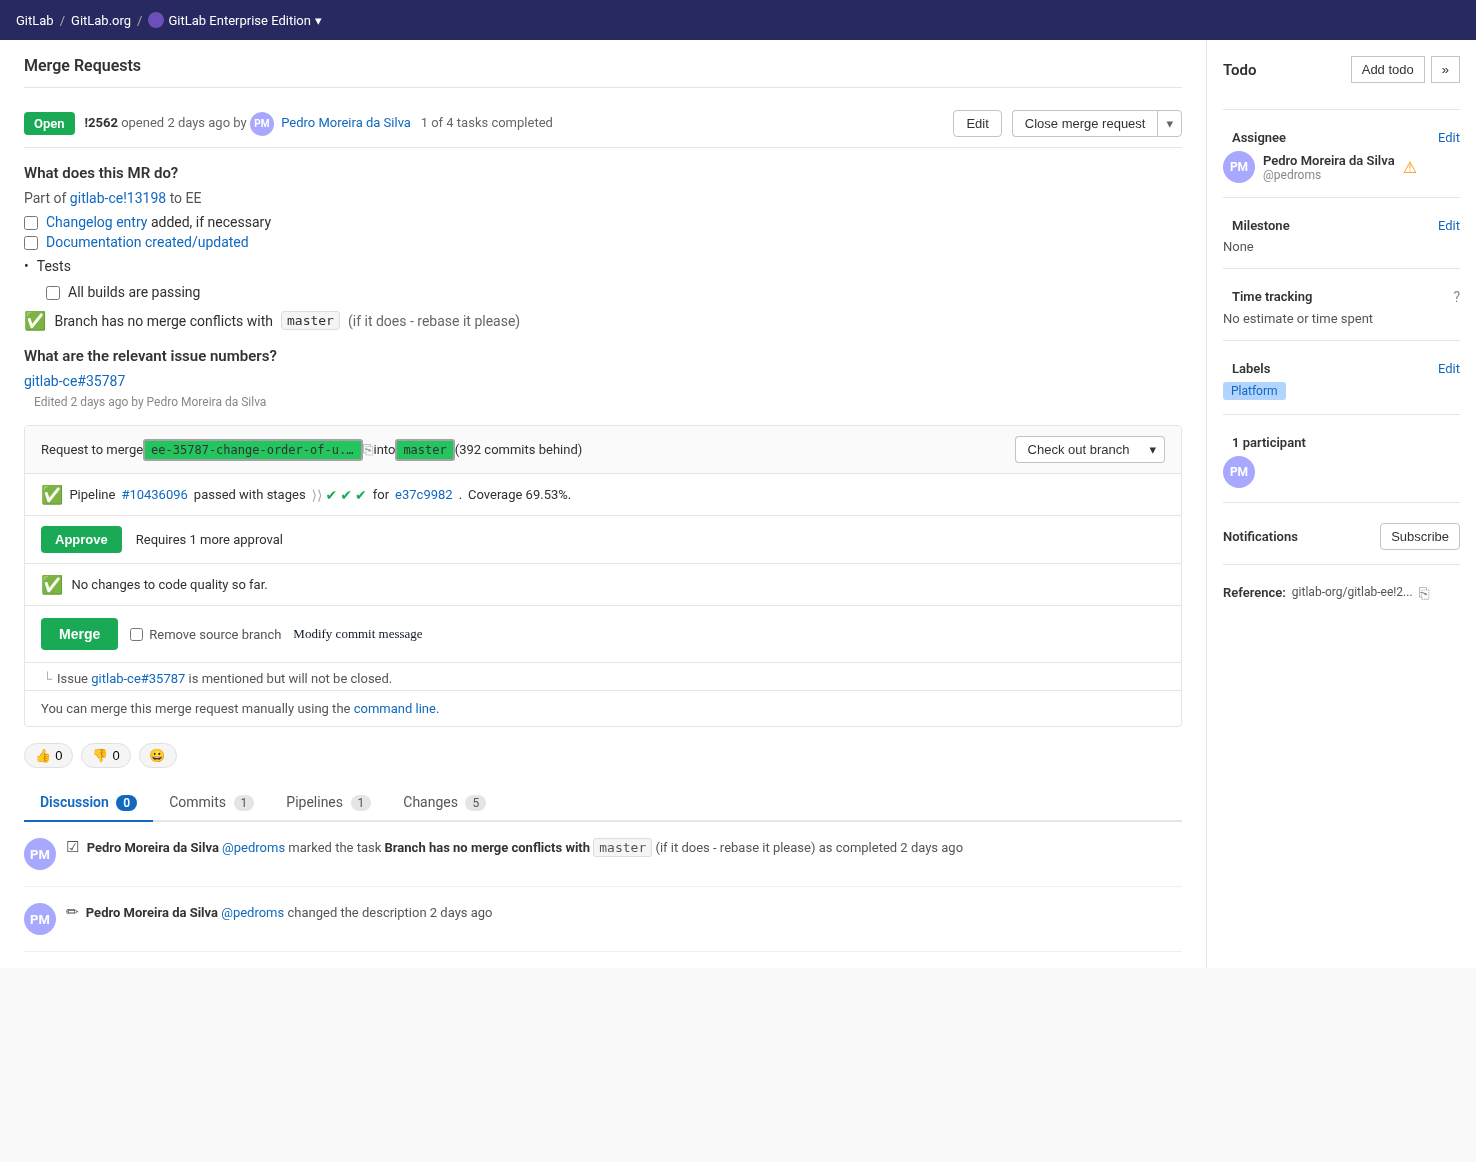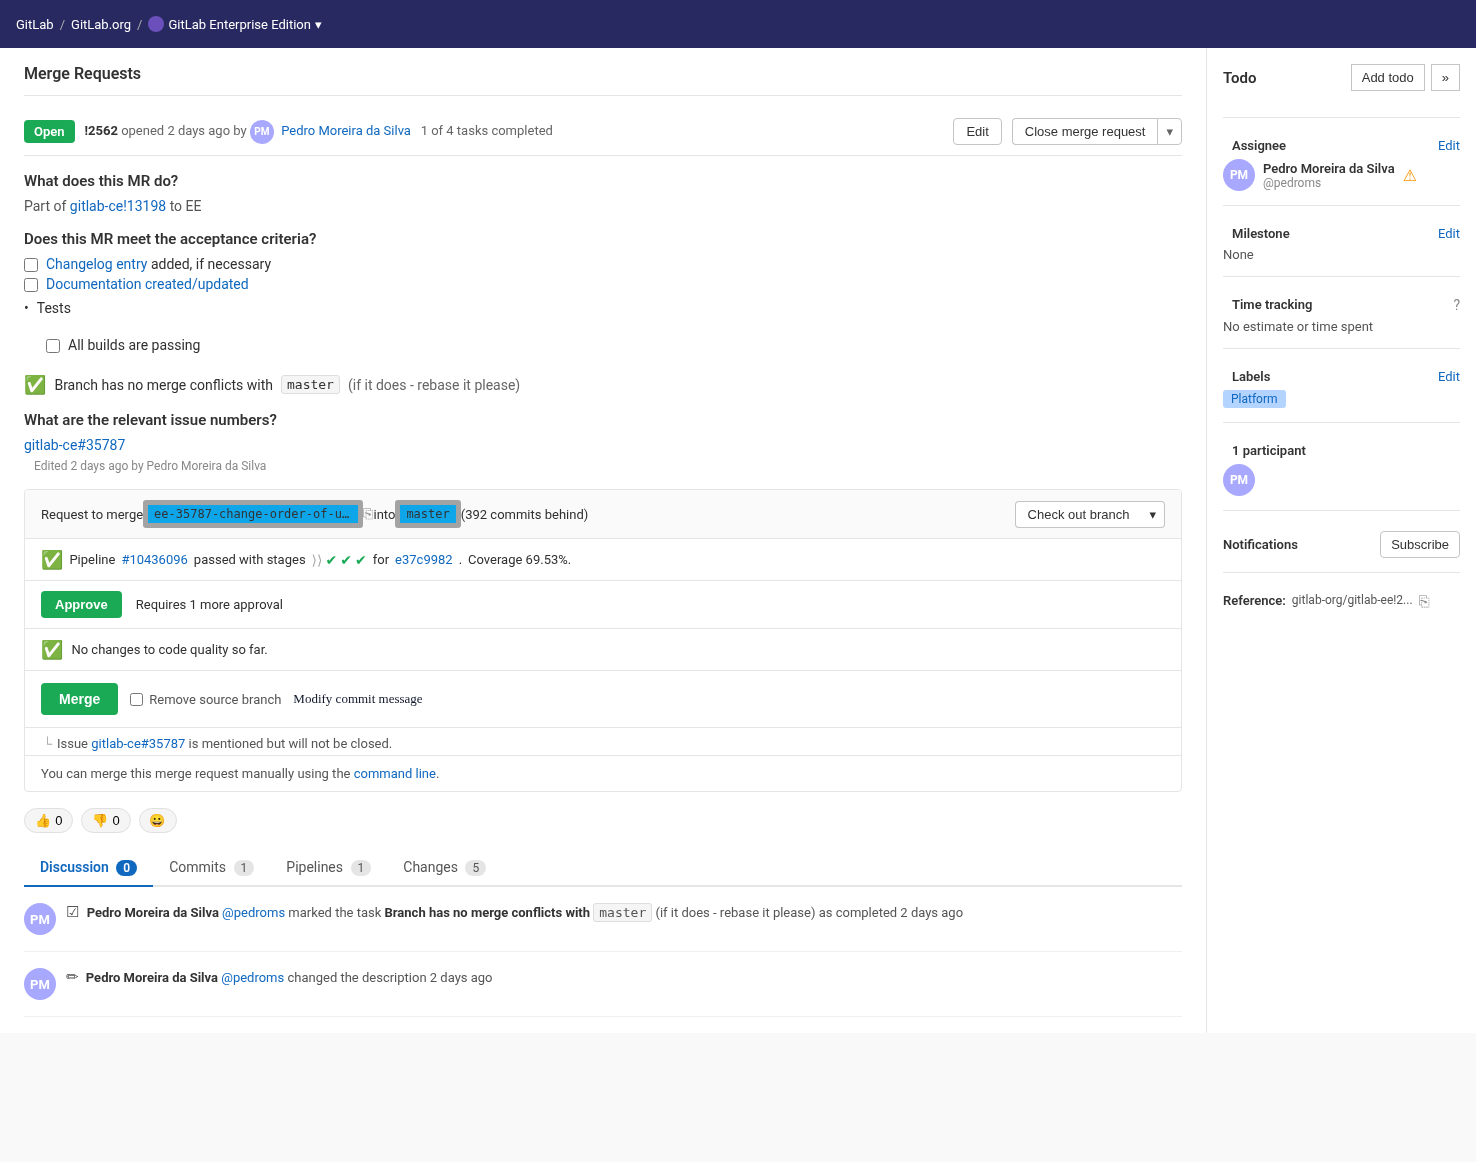--- a/index.html
+++ b/index.html
@@ -3,21 +3,21 @@
   <meta charset="utf-8">
   <style>
     * { box-sizing: border-box; margin: 0; padding: 0; }
     body { font-family: -apple-system, BlinkMacSystemFont, 'Segoe UI', Roboto, sans-serif; font-size: 14px; color: #303030; background: #f9f9f9; display: flex; flex-direction: column; }
 
     
     .top-nav {
       background: #292961;
       color: #fff;
       padding: 0 16px;
-      height: 48px;
+      height: 40px;
       display: flex;
       align-items: center;
       font-size: 13px;
     }
     .top-nav .sep { margin: 0 6px; color: #aaa; }
     .gl-icon-sm { width: 16px; height: 16px; display: inline-block; border-radius: 50%; background: #6b4fbb; }
 
     
     .main-layout { display: flex; flex: 1; min-height: 0; }
 
@@ -120,21 +120,21 @@
     .section-title { font-size: 15px; font-weight: 600; color: #333; margin: 16px 0 8px; }
     .description-text { color: #555; font-size: 14px; margin-bottom: 8px; }
     .description-text a { color: #1068bf; text-decoration: none; }
 
     
     .checklist { list-style: none; margin: 0 0 8px 0; padding: 0; }
     .checklist li { display: flex; align-items: flex-start; gap: 8px; margin: 4px 0; font-size: 14px; }
     .checkbox-input { width: 14px; height: 14px; margin-top: 2px; }
     .checklist a { color: #1068bf; text-decoration: none; }
     .sublist { list-style: none; margin: 0 0 0 22px; padding: 0; }
-    .sublist li { display: flex; align-items: flex-start; gap: 8px; margin: 21px 0; font-size: 14px; }
+    .sublist li { display: flex; align-items: flex-start; gap: 8px; margin: 10px 0; font-size: 14px; }
 
     
     .conflict-row { display: flex; align-items: center; gap: 8px; margin: 8px 0; font-size: 14px; }
     code.master-badge {
       background: #f5f5f5;
       border: 1px solid #ddd;
       border-radius: 3px;
       padding: 1px 5px;
       font-family: monospace;
       font-size: 13px;
@@ -155,22 +155,22 @@
     .mr-info-header {
       background: #fafafa;
       padding: 10px 16px;
       display: flex;
       align-items: center;
       font-size: 13px;
       flex-wrap: wrap;
       border-bottom: 1px solid #e5e5e5;
     }
     .branch-badge {
-      background: #0ea5e9;
-      border: 5px solid #a3a3a3;
+      background: #22c55e;
+      border: 2px solid #a3a3a3;
       border-radius: 3px;
       padding: 2px 6px;
       font-family: monospace;
       font-size: 12px;
       color: #333;
       white-space: nowrap;
       overflow: hidden;
       text-overflow: ellipsis;
       max-width: 220px;
       display: inline-block;
@@ -464,21 +464,20 @@
 
     
     <h3 class="section-title">What does this MR do?</h3>
     <p class="description-text">
       <span>Part of</span>
       <a>gitlab-ce!13198</a>
       <span>to EE</span>
     </p>
 
     
-    <h3 class="section-title">Does this MR meet the acceptance criteria?</h3>
 
     <ul class="checklist">
       <li>
         <input type="checkbox" class="checkbox-input" style="">
         <span><a>Changelog entry</a> added, if necessary</span>
       </li>
       <li>
         <input type="checkbox" class="checkbox-input" style="">
         <span><a>Documentation created/updated</a></span>
       </li>

